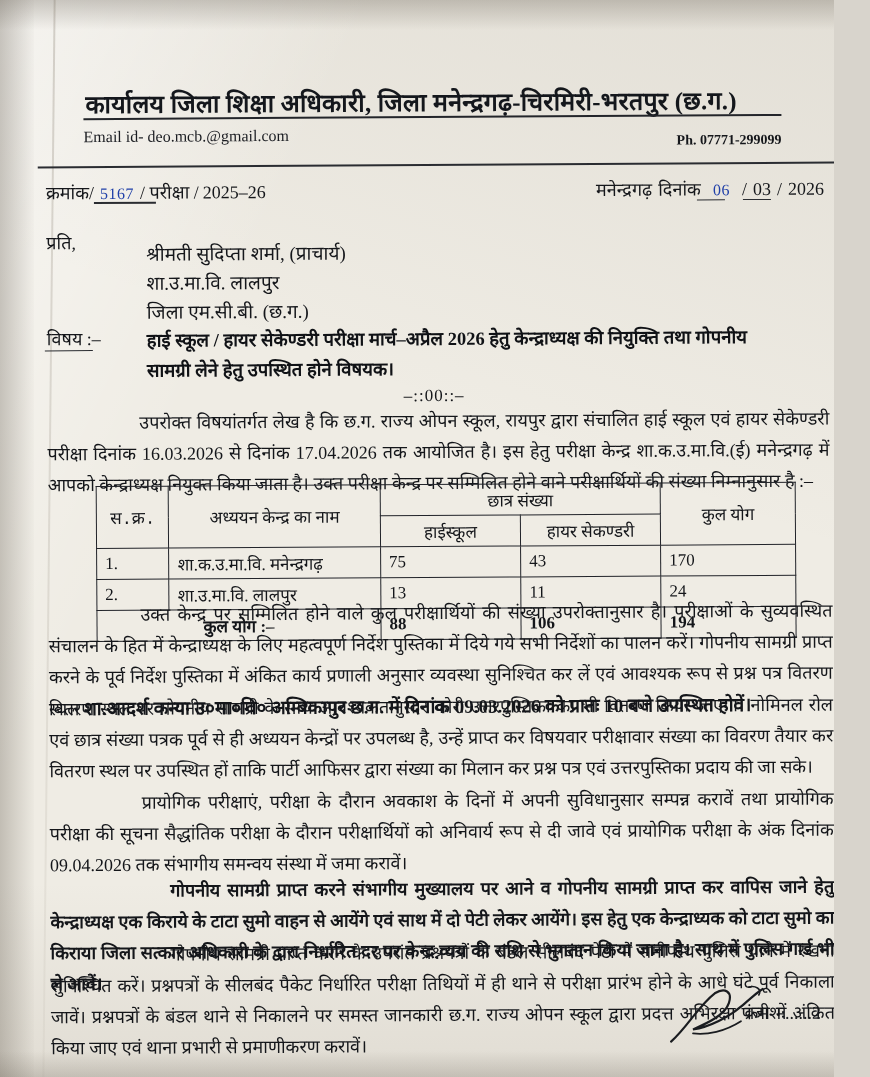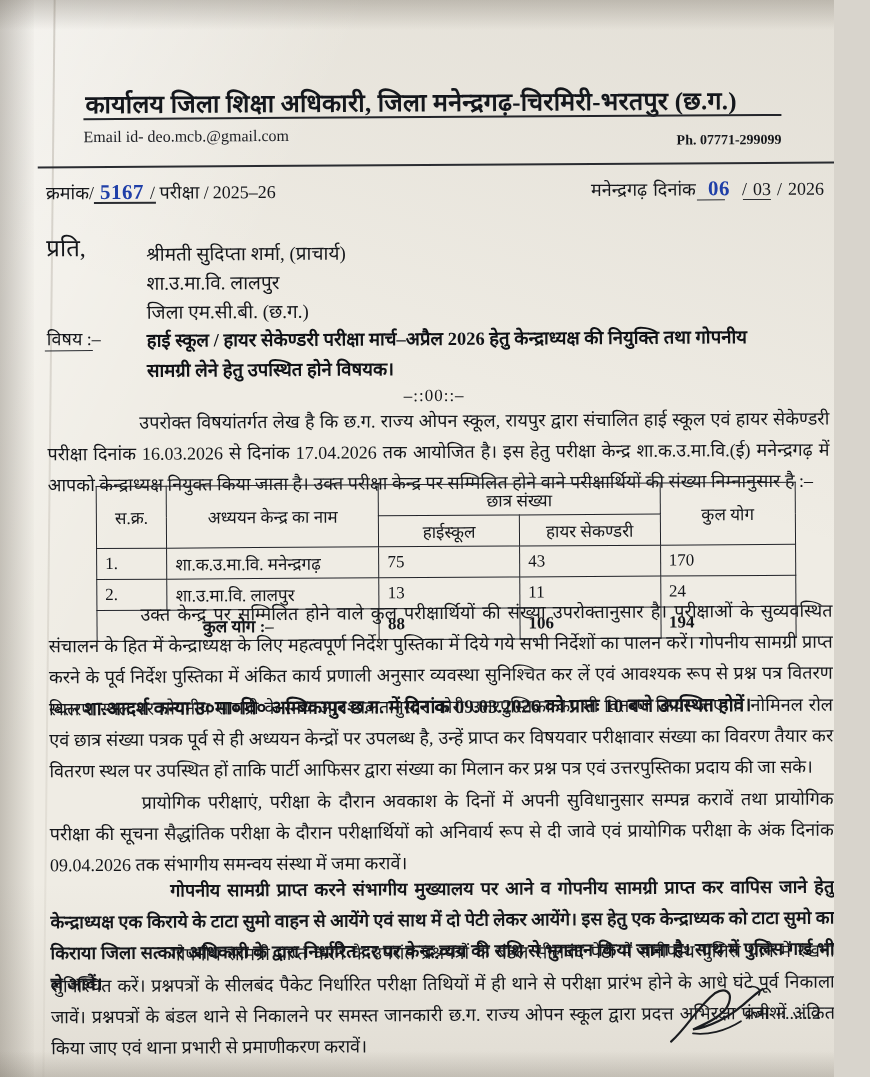--- a/index.html
+++ b/index.html
@@ -104,22 +104,22 @@
     left: 48px; top: 178px;
     width: 790px;
     font-family: "Liberation Serif", serif;
     font-size: 18px;
     color: #15171b;
     display: flex;
     align-items: baseline;
   }
   .refline .blue {
     color: #1f3fa8;
-    font-weight: bold;
-    font-size: 21px;
+    font-weight: normal;
+    font-size: 16px;
     letter-spacing: 0.5px;
     padding: 0 6px;
   }
   .refline .right {
     margin-left: auto;
     display: flex;
     align-items: baseline;
     gap: 6px;
     padding-right: 12px;
   }
@@ -140,21 +140,21 @@
     left: 745px; top: 201px;
     width: 28px; height: 1.4px;
     background: #2a2c31;
   }
 
   
   .to-label {
     position: absolute;
     left: 48px; top: 228px;
     font-family: "Liberation Serif", serif;
-    font-size: 24px;
+    font-size: 18px;
     color: #15171b;
   }
   .to-lines {
     position: absolute;
     left: 148px; top: 238px;
     font-family: "Liberation Serif", serif;
     font-size: 19px;
     line-height: 29px;
     color: #15171b;
   }
@@ -217,21 +217,21 @@
   }
   .tbl td, .tbl th {
     border: 1.4px solid #22242a;
     padding: 3px 8px;
     font-weight: normal;
     text-align: left;
     height: 24px;
     vertical-align: middle;
   }
   .tbl .ctr { text-align: center; }
-  .tbl .c-sr { width: 58px; }
+  .tbl .c-sr { width: 58px; font-family: Liberation Mono, monospace; }
   .tbl .c-name { width: 220px; }
   .tbl .c-num { width: 140px; }
   .tbl .c-tot { width: 140px; }
   .tbl .totrow td { font-weight: bold; }
 
   
   .p2 { left: 48px; top: 598px; width: 784px; text-indent: 92px; }
   .p3 { left: 48px; top: 692px; width: 784px; }
   .p4 { left: 48px; top: 786px; width: 784px; text-indent: 92px; }
   .p5 { left: 48px; top: 874px; width: 784px; text-indent: 120px; }

